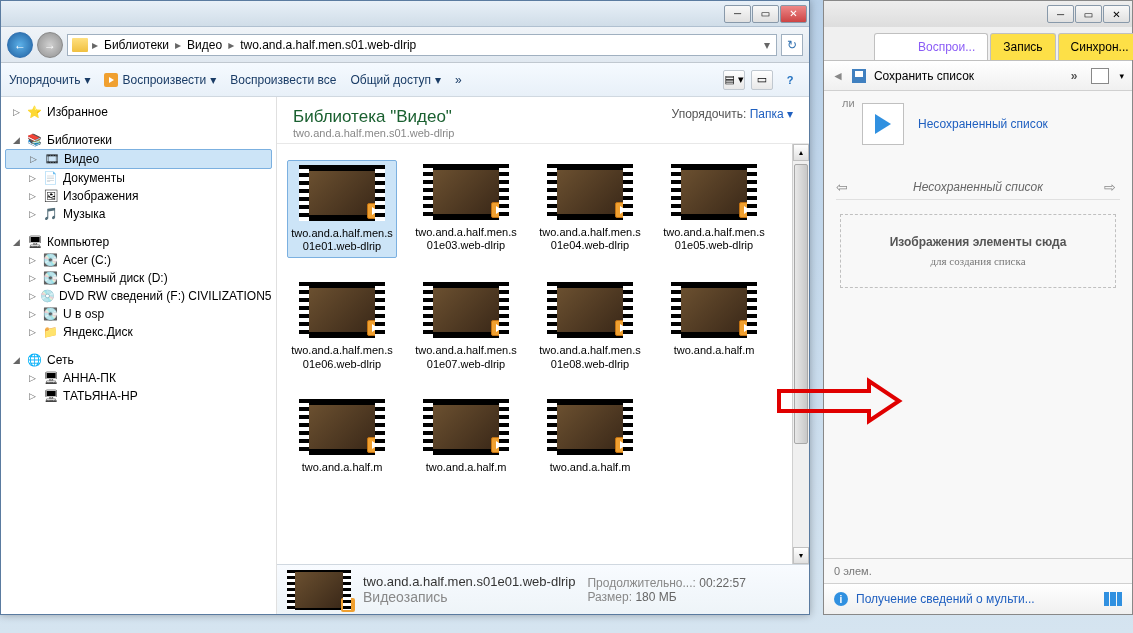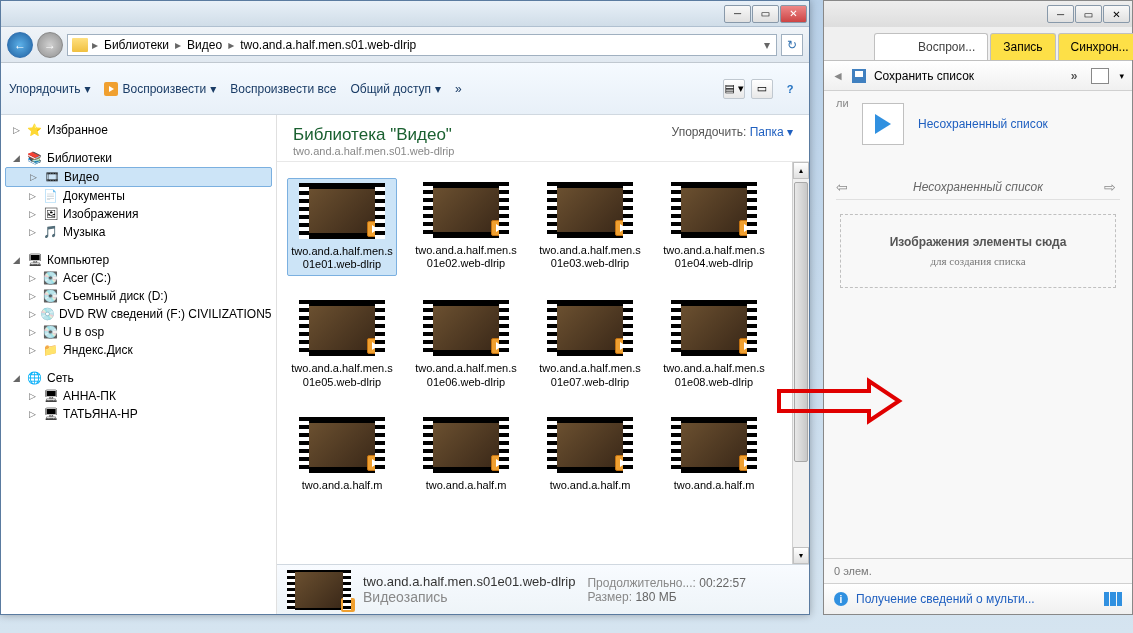--- a/index.html
+++ b/index.html
@@ -15,21 +15,21 @@
 .navbtn { width: 26px; height: 26px; border-radius: 50%; background: radial-gradient(#5cb0e8,#2060a0); border: 1px solid #3070b0; display: flex; align-items: center; justify-content: center; color: #fff; font-weight: bold; cursor: pointer; }
 .navbtn.fwd { background: radial-gradient(#d0d0d0,#909090); border-color: #888; }
 .breadcrumb { flex: 1; height: 22px; background: #fff; border: 1px solid #a0b0c0; display: flex; align-items: center; padding: 0 4px; gap: 2px; }
 .breadcrumb .folder-ico { width: 16px; height: 14px; background: linear-gradient(#ffe080,#f0c040); border-radius: 1px; }
 .breadcrumb span { cursor: pointer; padding: 0 2px; }
 .breadcrumb .sep { color: #666; }
 .refresh { width: 22px; height: 22px; border: 1px solid #a0b0c0; background: #fff; display: flex; align-items: center; justify-content: center; color: #3070b0; cursor: pointer; }
 .searchbox { width: 220px; height: 22px; background: #fff; border: 1px solid #a0b0c0; display: flex; align-items: center; padding: 0 4px; color: #888; font-style: italic; }
 .searchbox .siconn { margin-left: auto; color: #3070b0; font-style: normal; }
 
-.toolbar { height: 52px; background: linear-gradient(#f5faff,#e8f0f8); border-bottom: 1px solid #d0d8e0; display: flex; align-items: center; padding: 0 8px; gap: 14px; }
+.toolbar { height: 34px; background: linear-gradient(#f5faff,#e8f0f8); border-bottom: 1px solid #d0d8e0; display: flex; align-items: center; padding: 0 8px; gap: 14px; }
 .toolbar .tbitem { color: #1a3c66; cursor: pointer; display: flex; align-items: center; gap: 4px; }
 .toolbar .play-ico { width: 14px; height: 14px; background: #f0a030; border-radius: 2px; display: flex; align-items: center; justify-content: center; }
 .toolbar .play-ico::after { content: ""; border-left: 5px solid #fff; border-top: 3px solid transparent; border-bottom: 3px solid transparent; }
 .toolbar .right { margin-left: auto; display: flex; gap: 6px; }
 .toolbar .iconbtn { width: 22px; height: 20px; border: 1px solid #c0c8d0; background: linear-gradient(#fff,#e8e8e8); border-radius: 2px; display: flex; align-items: center; justify-content: center; cursor: pointer; font-size: 11px; }
 .help-ico { color: #2070c0; font-weight: bold; font-size: 14px; }
 
 .body { flex: 1; display: flex; overflow: hidden; }
 .tree { width: 276px; border-right: 1px solid #e0e0e0; padding: 6px 4px; overflow-y: auto; background: #fff; }
 .tree .node { display: flex; align-items: center; gap: 4px; padding: 2px 4px; cursor: pointer; white-space: nowrap; }
@@ -74,21 +74,21 @@
 .status .info .type { color: #888; font-size: 14px; }
 .status .meta { color: #666; font-size: 11px; }
 .status .meta .lbl { color: #888; }
 
 
 .player { position: absolute; right: 0; top: 0; width: 310px; height: 615px; background: #f8f8f8; border: 1px solid #888; display: flex; flex-direction: column; }
 .titlebar-pl { height: 26px; background: linear-gradient(#eee,#ddd); display: flex; justify-content: flex-end; align-items: center; padding-right: 2px; }
 .titlebar-pl .winbtn { background: linear-gradient(#f8f8f8,#e0e0e0); }
 .tabbar { height: 34px; display: flex; align-items: flex-end; padding: 0 0 0 50px; gap: 2px; border-bottom: 1px solid #c0c0c0; background: #f0f0f0; }
 .tabbar .tab { padding: 6px 12px; border: 1px solid #c0c0c0; border-bottom: none; background: #fde047; border-radius: 3px 3px 0 0; cursor: pointer; font-size: 12px; }
-.tabbar .tab.active { background: #fff; color: #404040; padding-left: 43px; }
+.tabbar .tab.active { background: #fff; color: #8b5cf6; padding-left: 43px; }
 .pltoolbar { height: 30px; border-bottom: 1px solid #d0d0d0; display: flex; align-items: center; padding: 0 8px; gap: 8px; background: linear-gradient(#fff,#f0f0f0); }
 .pltoolbar .save-ico { width: 14px; height: 14px; background: #4080c0; display: inline-block; position: relative; }
 .pltoolbar .save-ico::after { content: ""; position: absolute; left: 3px; top: 2px; width: 8px; height: 6px; background: #fff; }
 .pltoolbar .chev { margin-left: auto; color: #555; cursor: pointer; font-weight: bold; }
 .pltoolbar .clear-ico { width: 18px; height: 16px; border: 1px solid #888; background: #fff; margin-left: 6px; cursor: pointer; position: relative; }
 
 .plbody { flex: 1; padding: 12px; display: flex; flex-direction: column; position: relative; }
 .nowplay { display: flex; align-items: center; gap: 14px; margin-bottom: 30px; margin-left: 26px; }
 .nowplay .pic { width: 42px; height: 42px; border: 1px solid #c0c0c0; background: #fff; display: flex; align-items: center; justify-content: center; }
 .nowplay .pic::after { content: ""; border-left: 16px solid #3090e0; border-top: 10px solid transparent; border-bottom: 10px solid transparent; }
@@ -257,27 +257,20 @@
                 <div class="img"></div>
                 <div class="pb"></div>
               </div>
               <div class="fname">two.and.a.half.men.s01e01.web-dlrip</div>
             </div>
             <div class="file">
               <div class="thumb">
                 <div class="img"></div>
                 <div class="pb"></div>
               </div>
-              <div class="fname">two.and.a.half.men.s01e02.web-dlrip</div>
-            </div>
-            <div class="file">
-              <div class="thumb">
-                <div class="img"></div>
-                <div class="pb"></div>
-              </div>
               <div class="fname">two.and.a.half.men.s01e03.web-dlrip</div>
             </div>
             <div class="file">
               <div class="thumb">
                 <div class="img"></div>
                 <div class="pb"></div>
               </div>
               <div class="fname">two.and.a.half.men.s01e04.web-dlrip</div>
             </div>
             <div class="file">
@@ -375,21 +368,21 @@
   </div>
   <div class="pltoolbar">
     <span style="color:#888;cursor:pointer">◄</span>
     <span class="save-ico"></span>
     <span>Сохранить список</span>
     <span class="chev">»</span>
     <span class="clear-ico"></span>
     <span style="font-size:9px;margin-left:2px">▾</span>
   </div>
   <div class="plbody">
-    <div style="position:absolute;left:12px;top:6px;color:#888;font-size:11px">ли</div>
+    <div style="position:absolute;left:18px;top:6px;color:#888;font-size:11px">ли</div>
     <div class="nowplay">
       <div class="pic"></div>
       <div class="link">Несохраненный список</div>
     </div>
     <div class="listhdr">
       <span class="arrow-l">⇦</span>
       <span class="ttl">Несохраненный список</span>
       <span class="arrow-r">⇨</span>
     </div>
     <div class="dropzone">

